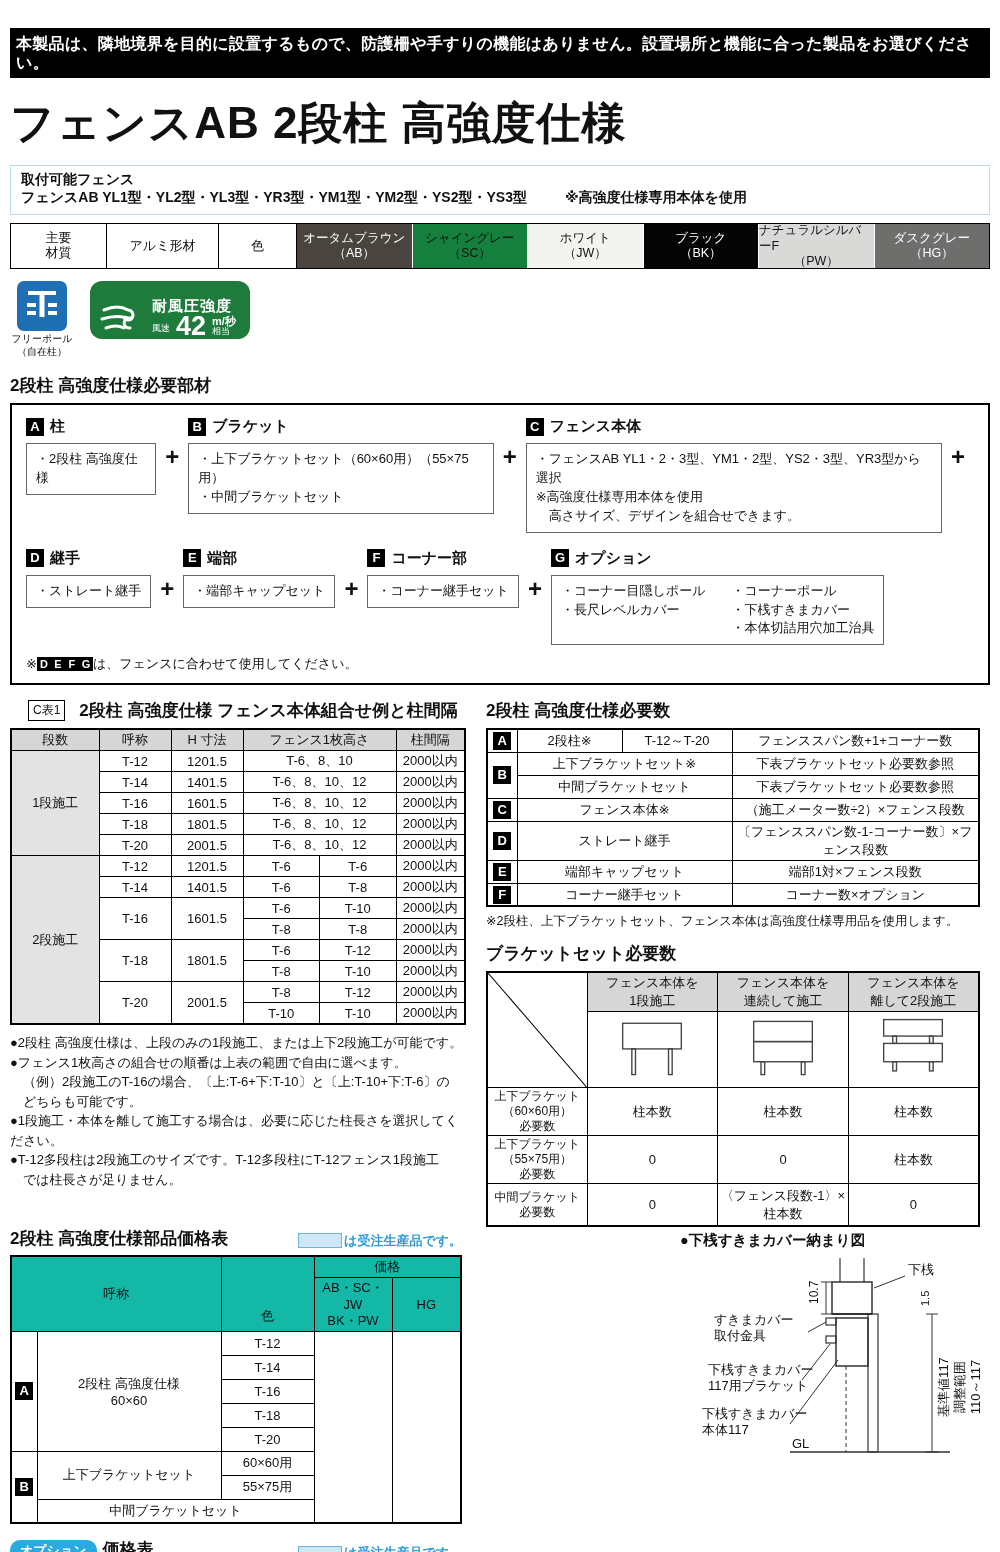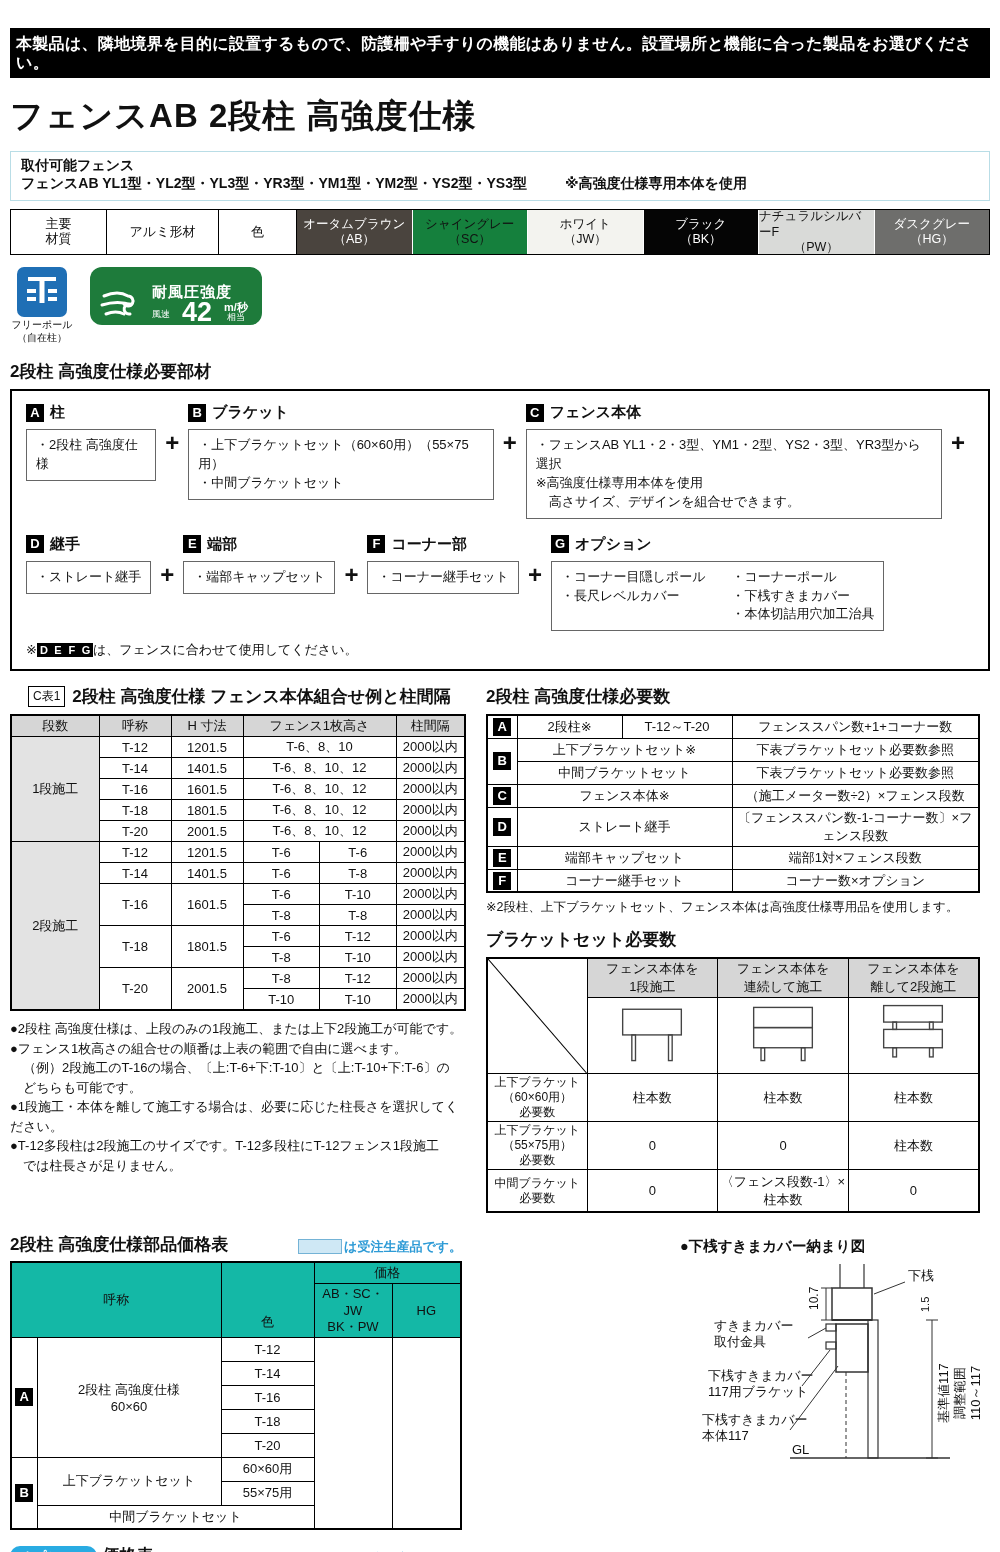--- a/index.html
+++ b/index.html
@@ -5,21 +5,21 @@
   * { box-sizing: border-box; }
   html,body { margin:0; padding:0; background:#fff; }
   body { width:1000px; font-family:"Liberation Sans","DejaVu Sans",sans-serif; color:#111; }
   .page { width:1000px; min-height:1552px; padding:8px 10px 20px; position:relative; }
 
   
   .notice { background:#000; color:#fff; font-weight:bold; font-size:16px; line-height:1.2;
             padding:6px 6px; margin-top:20px; letter-spacing:.3px; }
 
   
-  .page-title { font-size:33px; font-weight:bold; letter-spacing:1px; margin:16px 0 12px; }
+  .page-title { font-size:44px; font-weight:bold; letter-spacing:1px; margin:16px 0 12px; }
 
   
   .attach-box { border:1px solid #b9dde6; padding:5px 10px 7px; font-size:14px; font-weight:bold; }
   .attach-box .models-line span.note { margin-left:38px; }
 
   
   .mat-row { display:flex; border:1.5px solid #000; margin-top:8px; height:46px; }
   .mat-cell { border-right:1px solid #000; display:flex; align-items:center; justify-content:center;
               text-align:center; font-size:13px; background:#fff; line-height:1.15; }
   .mat-cell.w1{ width:96px; } .mat-cell.w2{ width:112px; } .mat-cell.w3{ width:78px; }
@@ -30,21 +30,21 @@
   
   .badge-row { display:flex; gap:16px; align-items:flex-start; margin:12px 0 4px; }
   .freepole { width:64px; text-align:center; }
   .freepole-icon { width:50px; height:50px; background:#1f6fb5; border-radius:7px; margin:0 auto;
                    display:flex; align-items:center; justify-content:center; }
   .freepole-cap { font-size:10px; line-height:1.25; margin-top:2px; }
   .windbadge { background:#1e7b3b; border-radius:12px; color:#fff; display:flex; align-items:center;
                gap:8px; padding:20px 14px 5px 10px; height:58px; }
   .wind-txt { display:flex; flex-direction:column; line-height:1.05; }
   .wind-title { font-size:15px; font-weight:bold; letter-spacing:1px; }
-  .wind-val { display:flex; align-items:flex-end; gap:12px;text-align:center; }
+  .wind-val { display:flex; align-items:flex-end; gap:6px; }
   .wind-pre { font-size:9px; margin-bottom:4px; }
   .wind-num { font-size:27px; font-weight:bold; line-height:.9; }
   .wind-unitcol { display:flex; flex-direction:column; font-size:9px; line-height:1.05; margin-bottom:1px; }
   .wind-unit { font-size:11px; font-weight:bold; }
 
   .section-h { font-size:17px; font-weight:bold; margin:16px 0 6px; }
 
   
   .parts-box { border:2px solid #000; padding:12px 14px 10px; }
   .parts-row { display:flex; align-items:flex-start; }
@@ -56,21 +56,21 @@
   .part-box { border:1px solid #666; padding:6px 9px; font-size:13px; line-height:1.45; background:#fff; }
   .plus { font-size:24px; font-weight:bold; margin:26px 9px 0; }
   .g-cols { display:flex; gap:26px; }
   .parts-note { font-size:13px; margin-top:10px; }
 
   
   .columns { display:flex; gap:20px; margin-top:14px; }
   .col-left { width:456px; flex:none; }
   .col-right { width:494px; flex:none; }
 
-  .c-head { display:flex; align-items:center; gap:7px;padding-left:18px; }
+  .c-head { display:flex; align-items:center; gap:14px;padding-left:18px; }
   .c-tag { border:1px solid #000; font-size:12px; padding:1px 4px; font-weight:normal; }
   .c-title { font-size:17px; font-weight:bold; }
 
   table { border-collapse:collapse; }
   table.grid { width:100%; border:2px solid #000; margin-top:6px; }
   table.grid th, table.grid td { border:1px solid #000; font-size:13px; text-align:center; padding:1px 2px; }
   table.grid th { background:#d6d6d6; font-weight:normal; height:21px; }
   td.gcell { background:#e3e3e3; }
   table.c-table td { height:19px; }
 
@@ -83,21 +83,21 @@
 
   table.b-table td, table.b-table th { font-size:13px; }
   table.b-table .rowlab { font-size:12px; line-height:1.25; width:98px; background:#fff; }
   .diag-cell { position:relative; width:98px; }
   .diag-cell svg { position:absolute; inset:0; width:100%; height:100%; }
   .pict-cell { height:76px; background:#fff; }
 
   .note-s { font-size:12.5px; margin-top:6px; }
 
   
-  .lower { display:flex; gap:22px; margin-top:20px; }
+  .lower { display:flex; gap:22px; }
   .lower-left { width:452px; flex:none; }
   .lower-right { flex:1; }
 
   .pt-head { display:flex; justify-content:space-between; align-items:flex-end; }
   .pt-title { font-size:17px; font-weight:bold; }
   .legend { font-size:13px; color:#2e9bd6; font-weight:bold; display:flex; align-items:center; gap:2px; }
   .legend-swatch { width:44px; height:15px; background:#cfe8f5; border:1px solid #74b3d6; display:inline-block; }
 
   table.p-table { width:100%; border:2px solid #000; margin-top:5px; }
   table.p-table th, table.p-table td { border:1px solid #000; font-size:13px; text-align:center; padding:1px 2px; }

